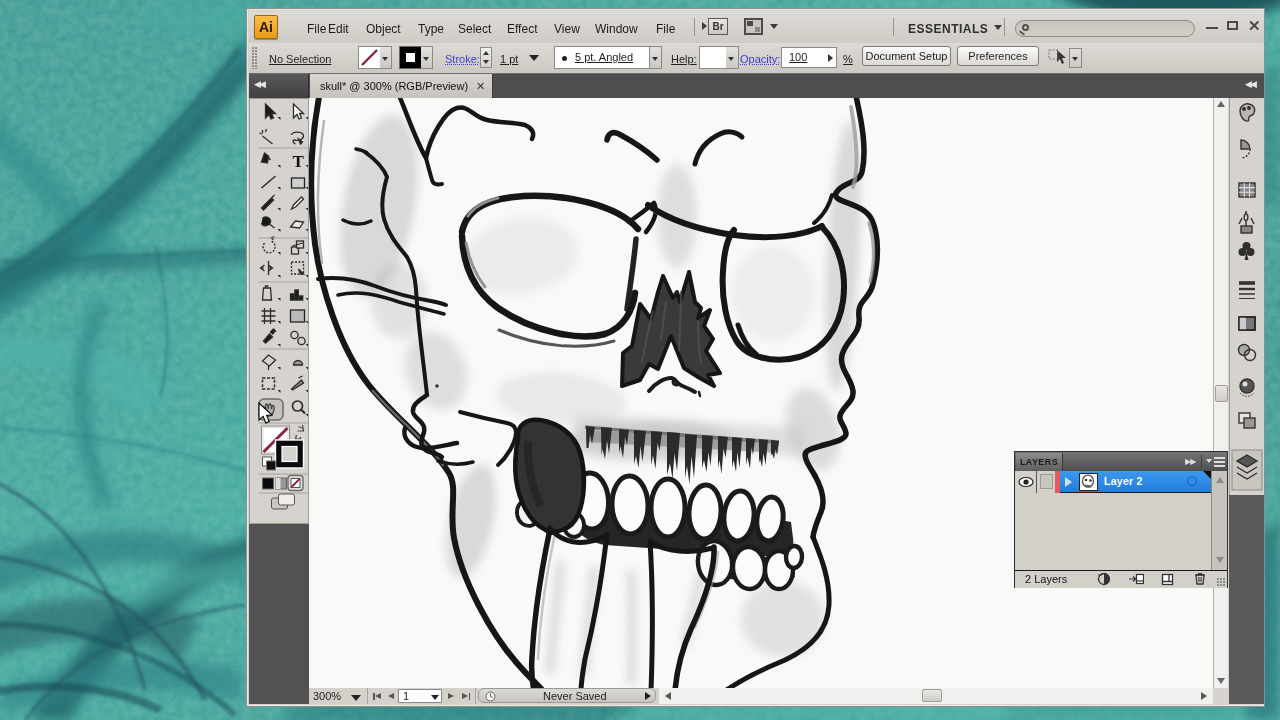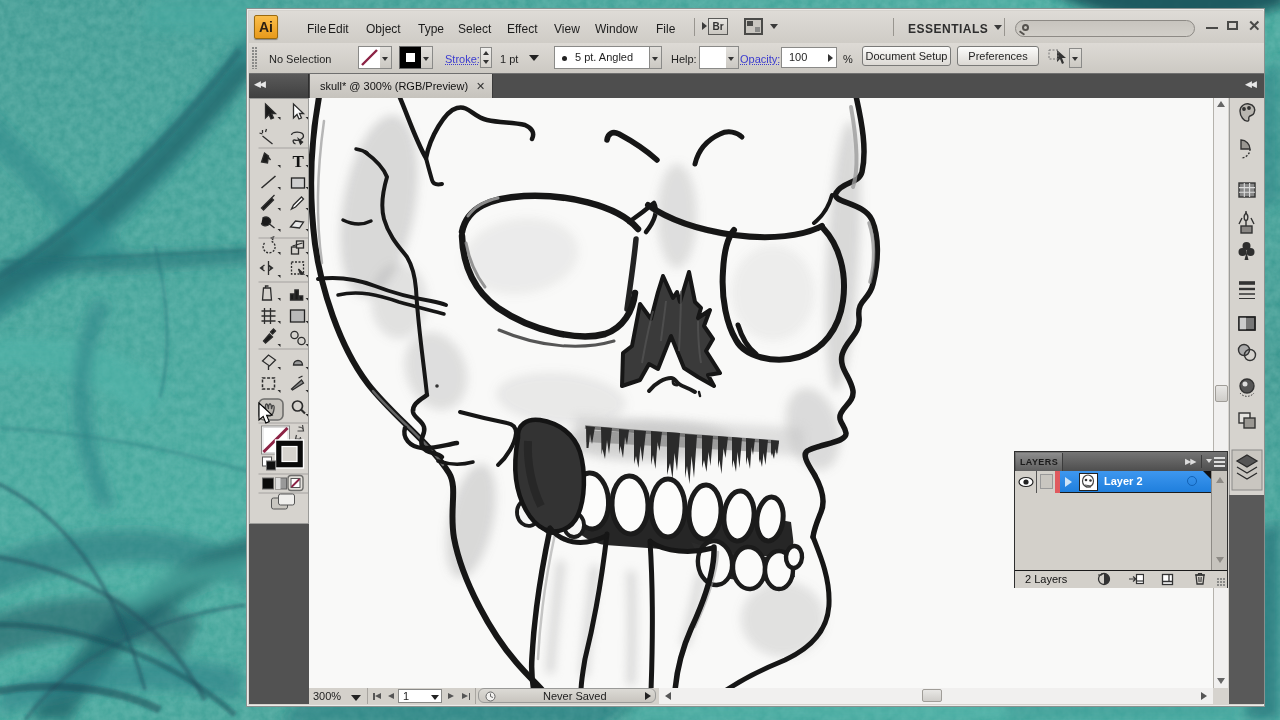--- a/index.html
+++ b/index.html
@@ -7,21 +7,21 @@
 #stage { position:absolute; left:0; top:0; width:1280px; height:720px; background:#4d7c0f; }
 .abs { position:absolute; }
 
 #win { position:absolute; left:246px; top:8px; width:1019px; height:699px;
   background:#d6d3ce; border:1px solid #88918f; box-shadow:0 0 0 1px rgba(255,255,255,.55) inset; }
 #titlebar { position:absolute; left:2px; top:2px; width:1015px; height:32px;
   background:linear-gradient(#dedbd6,#cfccc6); }
 .menu { position:absolute; top:11px; font-size:12px; color:#1c1c1c; }
 #ctrlbar { position:absolute; left:2px; top:34px; width:1015px; height:31px;
   background:linear-gradient(#dddad5,#ccc9c3); border-bottom:1px solid #6f6f6f; }
-.clab { position:absolute; font-size:11px; color:#1f1f1f; top:10px; }
+.clab { position:absolute; font-size:11px; color:#1f1f1f; top:10px;text-decoration:underline; }
 .clink { color:#3b3bd0; text-decoration:underline; text-decoration-style:dotted; }
 .cbtn { position:absolute; top:3px; height:20px; border:1px solid #7a7a78; border-radius:3px;
   background:linear-gradient(#fcfcfb,#dcd9d4); font-size:11px; color:#1f1f1f; text-align:center; line-height:18px; }
 .wbox { position:absolute; background:#fff; border:1px solid #8a8a88; }
 #tabstrip { position:absolute; left:2px; top:65px; width:1015px; height:24px; background:#4e4e4e; }
 #tab { position:absolute; left:61px; top:0; width:183px; height:24px; background:linear-gradient(#d8d5d0,#c6c3bd);
   border-right:1px solid #3a3a3a; font-size:11px; color:#111; line-height:24px; }
 
 #leftstrip { position:absolute; left:2px; top:89px; width:60px; height:606px; background:#525252; }
 #toolbar { position:absolute; left:0px; top:0px; width:60px; height:426px; background:#d6d3ce; border:1px solid #9b9b99; }

